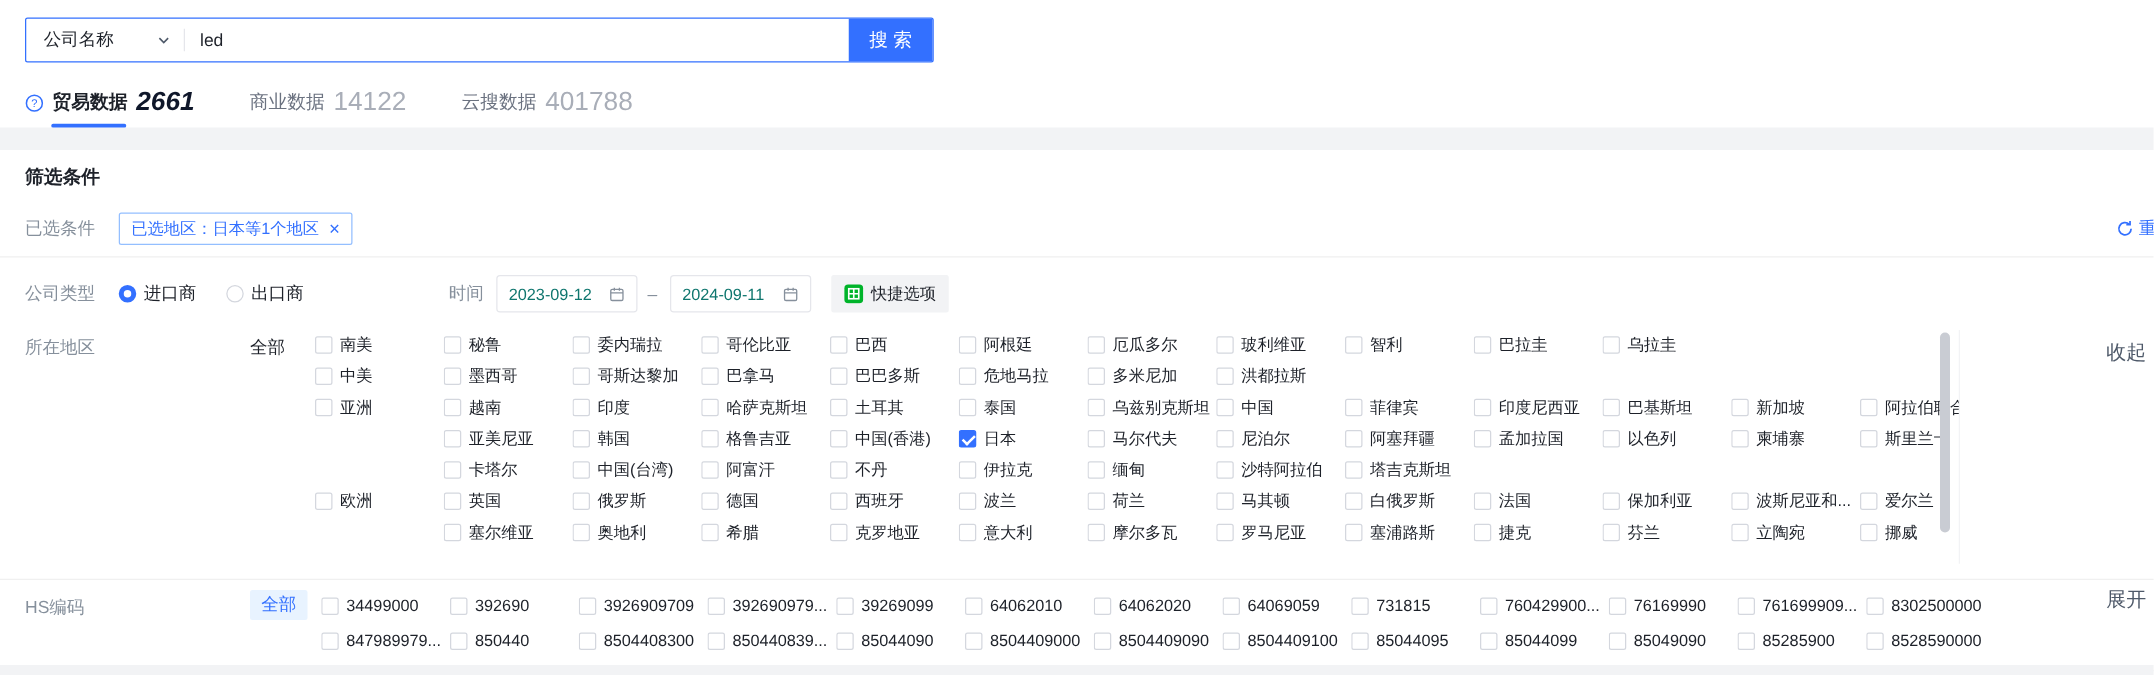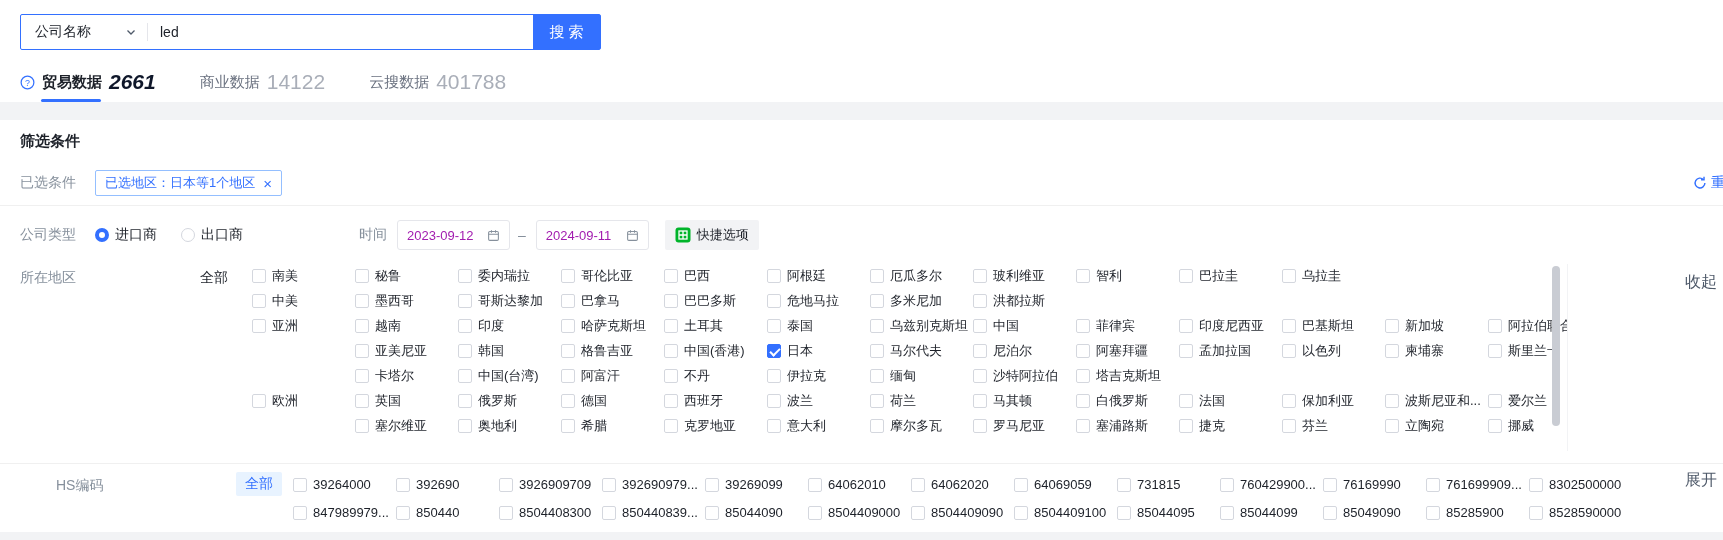--- a/index.html
+++ b/index.html
@@ -2,21 +2,21 @@
 <html><head>
 <meta charset="utf-8">
 <style>
   * { margin:0; padding:0; box-sizing:border-box; }
   html,body { width:1723px; height:540px; overflow:hidden; background:#fff;
     font-family:"Liberation Sans","DejaVu Sans",sans-serif; font-size:14px; color:#1d2129; }
   .page { position:relative; width:1723px; height:540px; background:#fff; }
 
   
   .search-section { padding:14px 0 0 20px; }
-  .search-bar { display:flex; width:581px; height:36px; border:1px solid #3370ff; border-radius:2px; background:#fff; }
+  .search-bar { display:flex; width:727px; height:36px; border:1px solid #3370ff; border-radius:2px; background:#fff; }
   .search-select { display:flex; align-items:center; justify-content:space-between; width:126px; padding:0 10px 0 14px; cursor:pointer; }
   .search-select .sel-txt { font-size:14px; color:#1d2129; }
   .search-sep { width:1px; height:18px; background:#e5e6eb; align-self:center; }
   .search-input-wrap { flex:1; display:flex; align-items:center; }
   .search-input-wrap input { width:100%; height:100%; border:none; outline:none; padding:0 12px; font-size:14px; color:#1d2129; font-family:inherit; background:transparent; }
   .search-btn { width:67px; height:34px; border:none; background:#3370ff; color:#fff; font-size:15px; cursor:pointer; font-family:inherit; }
 
   
   .tabs-row { display:flex; align-items:flex-end; gap:44px; padding:0 0 0 20px; height:52px; }
   .tab { position:relative; display:flex; align-items:flex-end; gap:7px; padding-bottom:10px; cursor:pointer; }
@@ -41,21 +41,21 @@
   .tag-close { font-size:15px; line-height:1; cursor:pointer; color:#3370ff; }
   .reset-link { position:absolute; left:1693px; top:13px; display:flex; align-items:center; gap:4px; color:#3370ff; font-size:14px; white-space:nowrap; cursor:pointer; }
 
   
   .type-row { height:58px; }
   .radio-item { display:flex; align-items:center; gap:6px; margin-right:24px; cursor:pointer; }
   .radio { width:14px; height:14px; border-radius:50%; background:#fff; }
   .radio.on  { border:4px solid #3370ff; }
   .radio.off { border:1px solid #d4d7de; }
   .time-label { margin-left:92px; color:#86909c; }
-  .date-box { display:flex; align-items:center; justify-content:space-between; width:113px; height:30px; margin-left:10px; padding:0 9px; border:1px solid #e5e6eb; border-radius:3px; font-size:13px; color:#a21caf; cursor:pointer; background:#fff; }
+  .date-box { display:flex; align-items:center; justify-content:space-between; width:113px; height:30px; margin-left:10px; padding:0 9px; border:1px solid #e5e6eb; border-radius:3px; font-size:13px; color:#0f766e; cursor:pointer; background:#fff; }
   .date-dash { margin-left:8px; color:#86909c; }
   .quick-btn { display:flex; align-items:center; gap:6px; height:30px; margin-left:16px; padding:0 10px; background:#f2f3f5; border:none; border-radius:2px; font-size:13px; color:#1d2129; cursor:pointer; font-family:inherit; }
 
   
   .sec-col { flex:none; margin-left:105px; width:52px; font-size:14px; color:#1d2129; align-self:flex-start; padding-top:5px; }
   .region-row { align-items:flex-start; padding-bottom:12px; }
   .region-scroll { position:relative; flex:none; width:1316px; height:187px; overflow:hidden; border-right:1px solid #f2f3f5; }
   .g-row { display:flex; height:25px; align-items:center; }
   .cell { flex:none; width:103px; overflow:hidden; white-space:nowrap; }
   .cb { display:inline-flex; align-items:center; gap:6px; cursor:pointer; }
@@ -505,27 +505,27 @@
               </span></div>
           </div>
           <div class="scroll-thumb"></div>
       </div>
       <div class="side-link">收起</div>
     </div>
 
     <div class="divider"></div>
 
     <div class="row hs-row">
-      <div class="row-label" style="padding-top:5px;margin-left:36px;">HS编码</div>
+      <div class="row-label" style="padding-top:5px;">HS编码</div>
       <div class="hs-chip">全部</div>
       <div class="hs-grid" id="hs-grid">
           <div class="g-row">
             <div class="cell"><span class="cb">
                 <span class="cbx"></span>
-                <span class="cbt">39264000</span>
+                <span class="cbt">34499000</span>
               </span></div>
             <div class="cell"><span class="cb">
                 <span class="cbx"></span>
                 <span class="cbt">392690</span>
               </span></div>
             <div class="cell"><span class="cb">
                 <span class="cbx"></span>
                 <span class="cbt">3926909709</span>
               </span></div>
             <div class="cell"><span class="cb">

